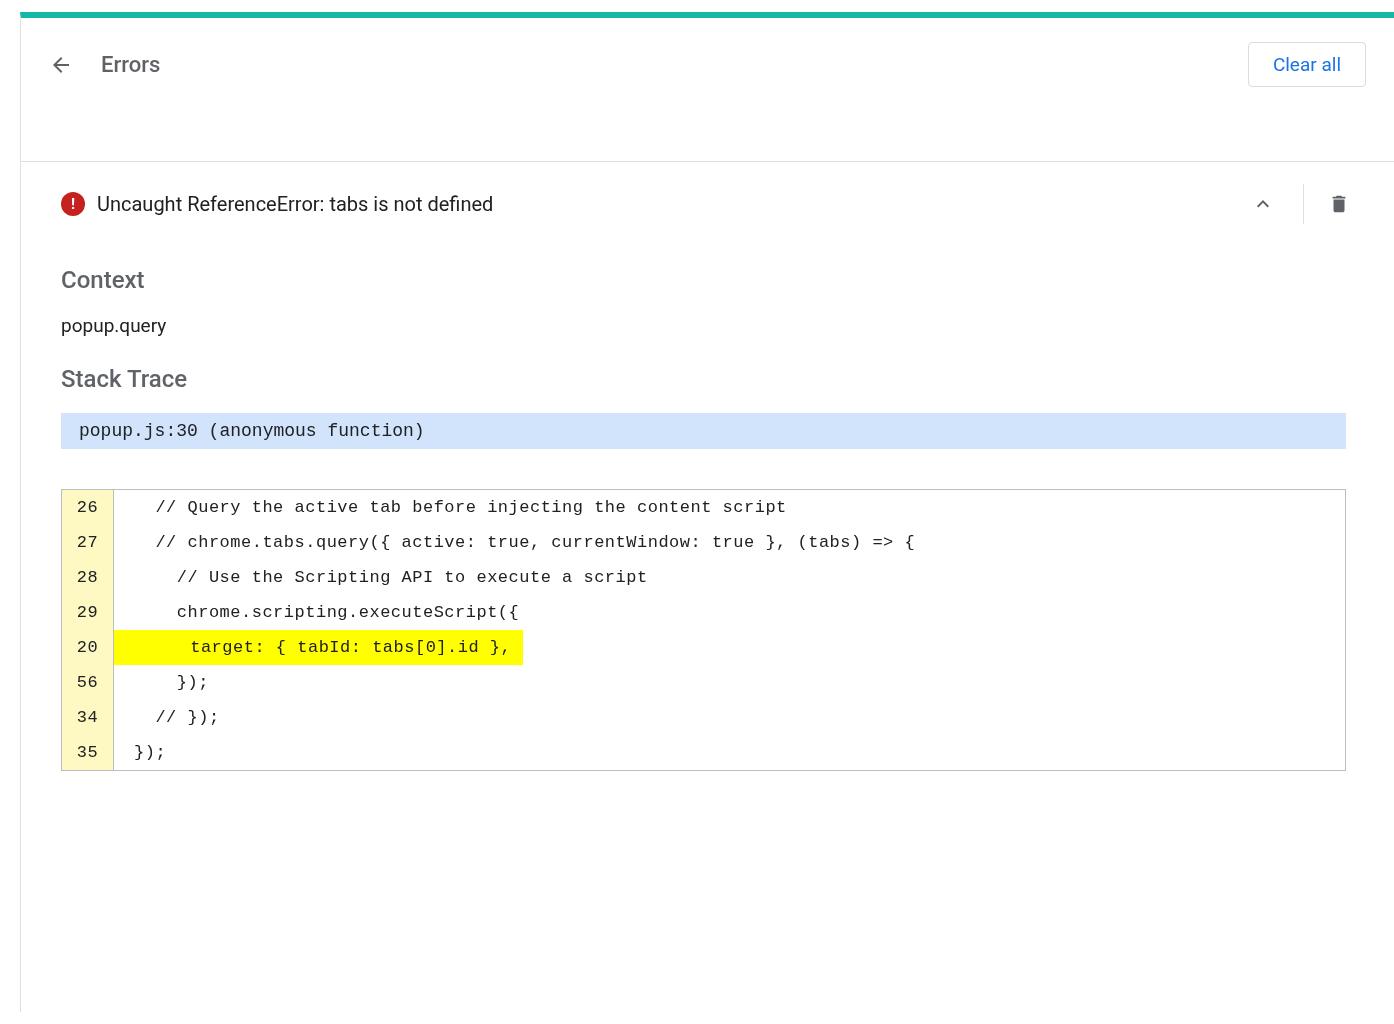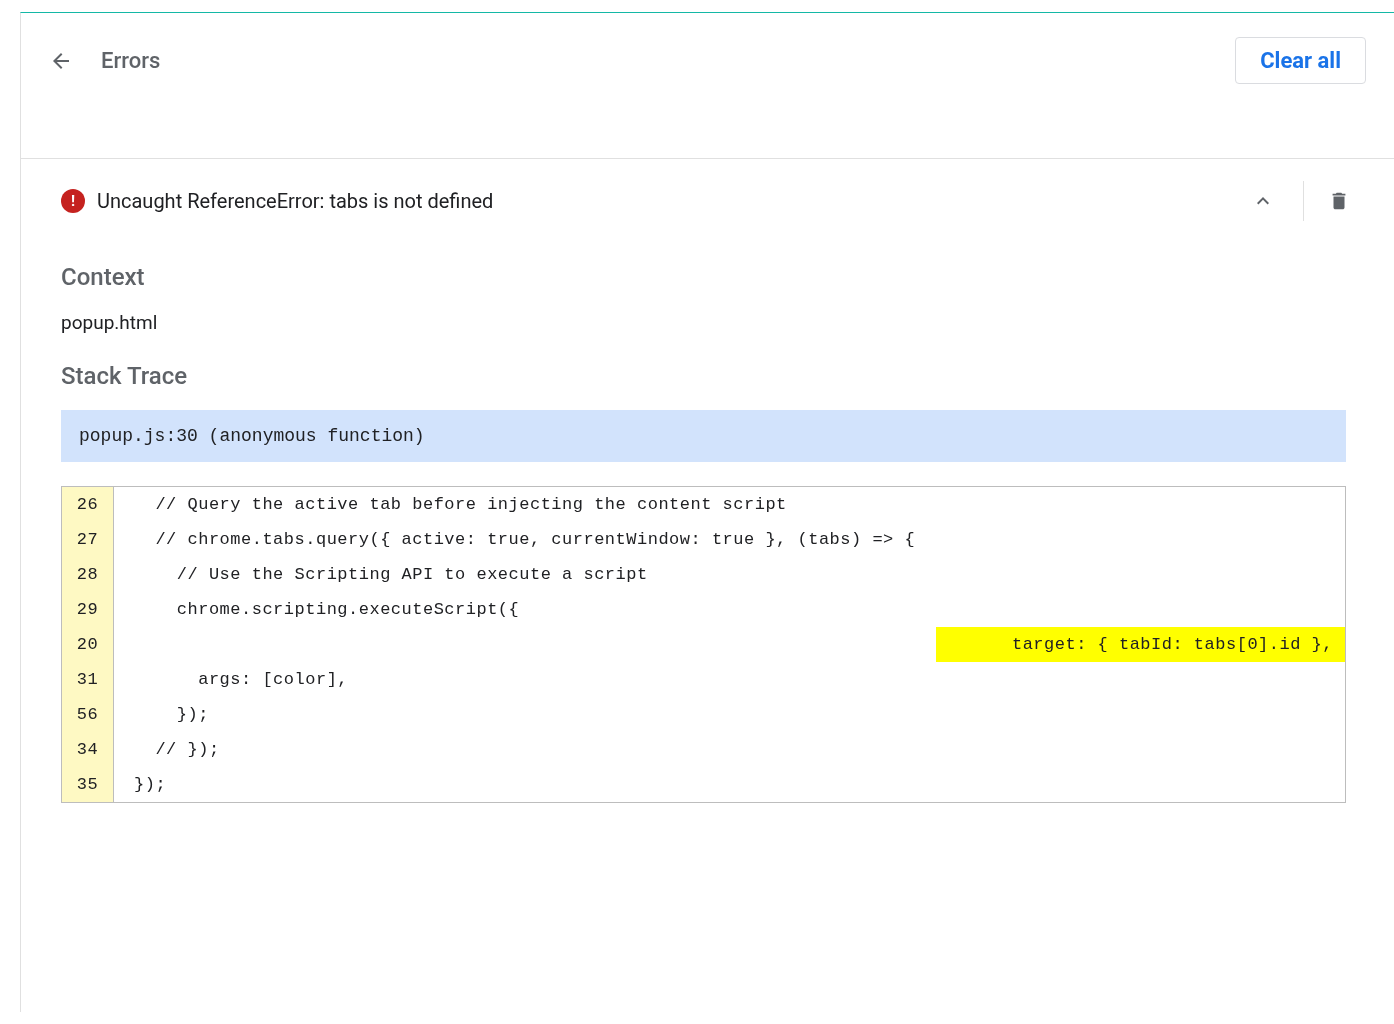--- a/index.html
+++ b/index.html
@@ -8,21 +8,21 @@
       box-sizing: border-box;
     }
     body {
       font-family: 'Roboto', 'Segoe UI', Arial, sans-serif;
       background: #fff;
       color: #202124;
       font-size: 14px;
     }
     .container {
       border-left: 1px solid #e0e0e0;
-      border-top: 1px solid #14b8a6;
+      border-top: 6px solid #14b8a6;
       margin: 12px 0 0 20px;
       min-height: 1000px;
     }
     .header {
       display: flex;
       align-items: center;
       justify-content: space-between;
       padding: 24px 28px 24px 20px;
     }
     .header-left {
@@ -48,22 +48,22 @@
     .page-title {
       font-size: 22px;
       font-weight: 500;
       color: #5f6368;
     }
     .clear-all-button {
       background: #fff;
       border: 1px solid #dadce0;
       border-radius: 4px;
       padding: 10px 24px;
-      font-size: 22px;
-      font-weight: 700;
+      font-size: 19px;
+      font-weight: 400;
       color: #1a73e8;
       cursor: pointer;
       font-family: inherit;
     }
     .error-section {
       border-top: 1px solid #e0e0e0;
       margin-top: 50px;
     }
     .error-header {
       display: flex;
@@ -139,26 +139,26 @@
       color: #5f6368;
       margin-bottom: 20px;
     }
     .context-value {
       font-size: 19px;
       color: #202124;
       margin-bottom: 28px;
     }
     .stack-location {
       background: #d2e3fc;
-      padding: 16px 18px;
+      padding: 8px 18px;
       font-family: 'Courier New', Courier, monospace;
       font-size: 18px;
       color: #202124;
       margin-top: 20px;
-      margin-bottom: 24px;
+      margin-bottom: 40px;
     }
     .code-block {
       border: 1px solid #bdbdbd;
       font-family: 'Courier New', Courier, monospace;
       font-size: 17px;
       letter-spacing: 0.5px;
     }
     .code-row {
       display: flex;
       align-items: stretch;
@@ -173,21 +173,20 @@
       flex-shrink: 0;
     }
     .code-content {
       padding: 8px 20px;
       white-space: pre;
       flex: 1;
       color: #202124;
     }
     .highlighted-cell {
       padding: 0;
-      text-align: right;
     }
     .highlighted-inner {
       background: #ffff00;
       padding: 8px 12px;
       display: inline-block;
       white-space: pre;
     }
   </style>
 </head>
 <body>
@@ -221,21 +220,21 @@
         <button class="delete-button">
           <svg viewBox="0 0 24 24">
             <path d="M6 19c0 1.1.9 2 2 2h8c1.1 0 2-.9 2-2V7H6v12zM19 4h-3.5l-1-1h-5l-1 1H5v2h14V4z"></path>
           </svg>
         </button>
       </div>
     </div>
 
     <div class="error-body">
       <div class="section-heading">Context</div>
-      <div class="context-value">popup.html</div>
+      <div class="context-value">popup.query</div>
 
       <div class="section-heading">Stack Trace</div>
       <div class="stack-location">popup.js:30 (anonymous function)</div>
 
       <div class="code-block" id="code-block">
           <div class="code-row">
             <div class="line-number">26</div>
             <div class="code-content">  // Query the active tab before injecting the content script</div>
           </div>
           <div class="code-row">
@@ -246,24 +245,20 @@
             <div class="line-number">28</div>
             <div class="code-content">    // Use the Scripting API to execute a script</div>
           </div>
           <div class="code-row">
             <div class="line-number">29</div>
             <div class="code-content">    chrome.scripting.executeScript({</div>
           </div>
           <div class="code-row">
             <div class="line-number">20</div>
             <div class="code-content highlighted-cell"><span class="highlighted-inner">      target: { tabId: tabs[0].id },</span></div>
-          </div>
-          <div class="code-row">
-            <div class="line-number">31</div>
-            <div class="code-content">      args: [color],</div>
           </div>
           <div class="code-row">
             <div class="line-number">56</div>
             <div class="code-content">    });</div>
           </div>
           <div class="code-row">
             <div class="line-number">34</div>
             <div class="code-content">  // });</div>
           </div>
           <div class="code-row">

